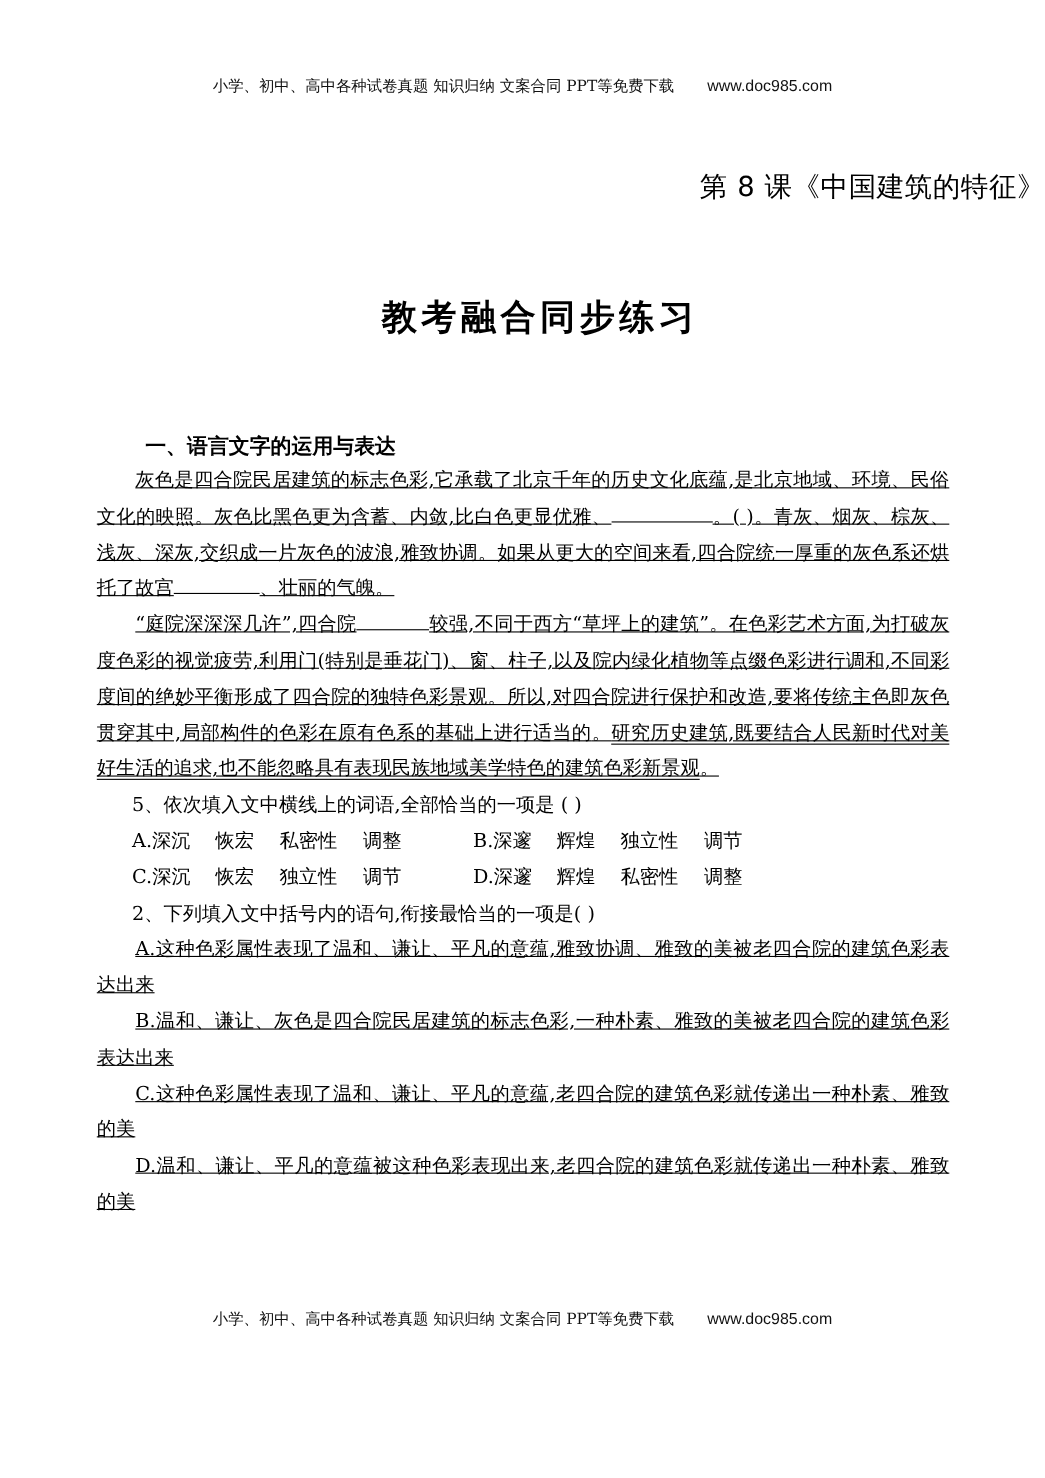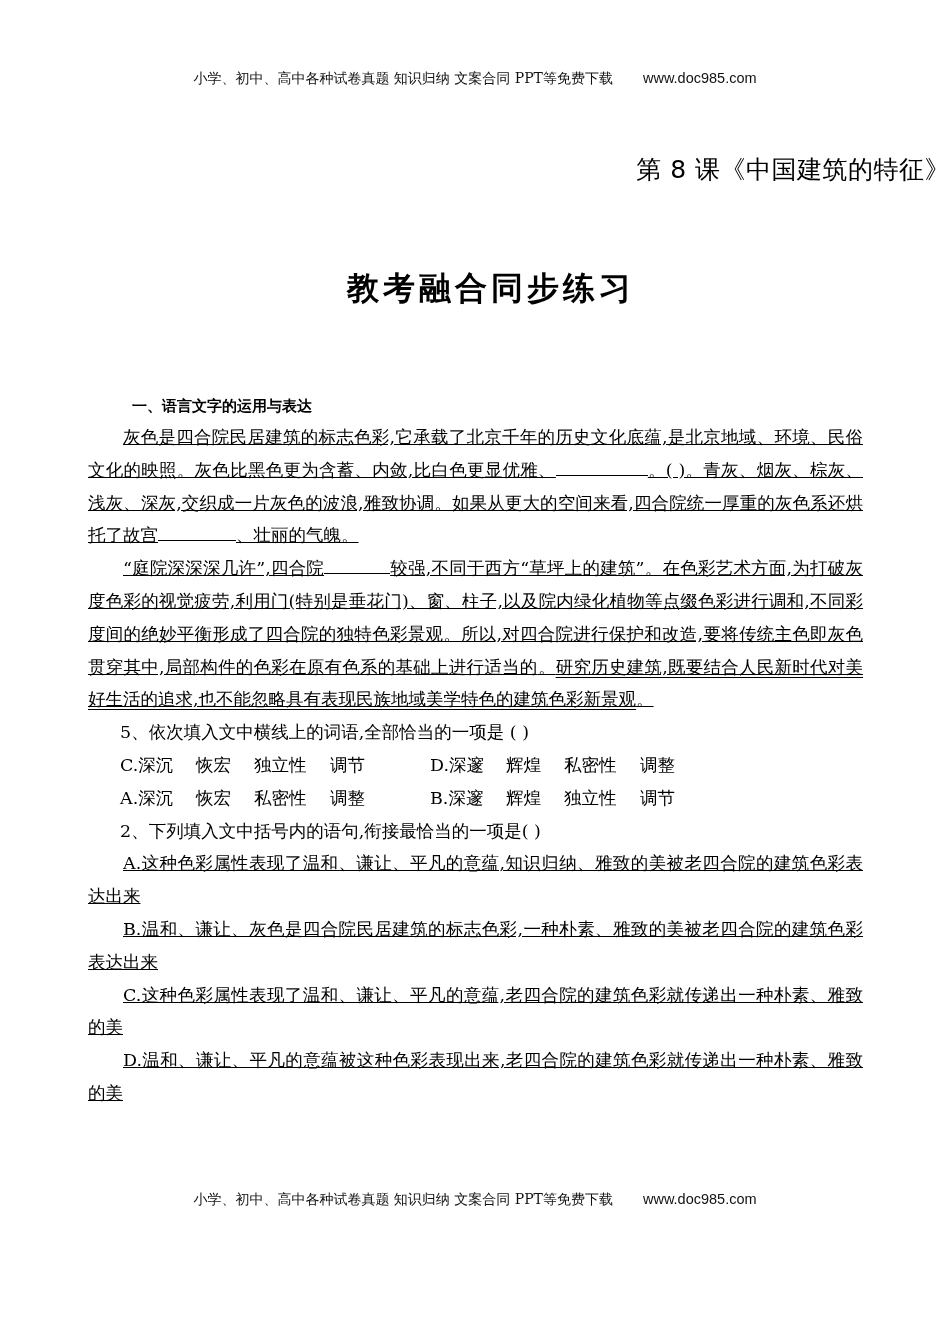--- a/index.html
+++ b/index.html
@@ -17,21 +17,21 @@
     font-family: "DejaVu Sans", sans-serif; font-size: 25px; letter-spacing: 0.5px;
   }
   .title2 {
     position: absolute; top: 267px; left: 16px; width: 950px; text-align: center;
     font-family: "DejaVu Serif", serif; font-size: 32px; font-weight: bold; letter-spacing: 4px;
   }
   .body {
     position: absolute; left: 88px; top: 391px; width: 775px;
     font-family: "DejaVu Serif", serif; font-size: 17.5px; line-height: 32.8px;
   }
-  .sec { font-family: "DejaVu Sans", sans-serif; font-weight: bold; font-size: 15px; margin-left: 44px; line-height: 30px; }
+  .sec { font-family: "DejaVu Sans", sans-serif; font-weight: bold; font-size: 19px; margin-left: 44px; line-height: 30px; }
   .instr { font-family: "DejaVu Sans", sans-serif; font-weight: bold; font-size: 17px; margin-left: 32px; line-height: 34px; }
   p { margin: 0; text-align: justify; text-align-last: left; }
   .ind { text-indent: 2em; text-decoration: underline; }
   .blank { display: inline-block; border-bottom: 1.3px solid #000; height: 18px; vertical-align: baseline; }
   .ul { text-decoration: underline; text-underline-offset: 4px; }
   .q { margin-left: 32px; }
   .opts { margin-left: 32px; word-spacing: 0; }
   .opts span.o { display: inline-block; }
 </style>
 </head>
@@ -52,28 +52,28 @@
     <p class="ind">
       <span>灰色是四合院民居建筑的标志色彩,它承载了北京千年的历史文化底蕴,是北京地域、环境、民俗文化的映照。灰色比黑色更为含蓄、内敛,比白色更显优雅、</span><span class="blank" style="width:92px"></span><span>。(    )。青灰、烟灰、棕灰、浅灰、深灰,交织成一片灰色的波浪,雅致协调。如果从更大的空间来看,四合院统一厚重的灰色系还烘托了故宫</span><span class="blank" style="width:78px"></span><span>、壮丽的气魄。</span>
     </p>
 
     <p class="ind">
       <span>“庭院深深深几许”,四合院</span><span class="blank" style="width:66px"></span><span>较强,不同于西方“草坪上的建筑”。在色彩艺术方面,为打破灰度色彩的视觉疲劳,利用门(特别是垂花门)、窗、柱子,以及院内绿化植物等点缀色彩进行调和,不同彩度间的绝妙平衡形成了四合院的独特色彩景观。所以,对四合院进行保护和改造,要将传统主色即灰色贯穿其中,局部构件的色彩在原有色系的基础上进行适当的</span><span class="blank" style="width:0px;border:none"></span><span>。</span><span class="ul">研究历史建筑,既要结合人民新时代对美好生活的追求,也不能忽略具有表现民族地域美学特色的建筑色彩新景观</span><span>。</span>
     </p>
 
     <p class="q">5、依次填入文中横线上的词语,全部恰当的一项是 (     )</p>
     <p class="opts">
-      <span class="o" style="width:76px">C.深沉</span><span class="o" style="width:58px">恢宏</span><span class="o" style="width:76px">独立性</span><span class="o" style="width:100px">调节</span><span class="o" style="width:76px">D.深邃</span><span class="o" style="width:58px">辉煌</span><span class="o" style="width:76px">私密性</span><span class="o">调整</span>
+      <span class="o" style="width:76px">A.深沉</span><span class="o" style="width:58px">恢宏</span><span class="o" style="width:76px">私密性</span><span class="o" style="width:100px">调整</span><span class="o" style="width:76px">B.深邃</span><span class="o" style="width:58px">辉煌</span><span class="o" style="width:76px">独立性</span><span class="o">调节</span>
     </p>
     <p class="opts">
-      <span class="o" style="width:76px">A.深沉</span><span class="o" style="width:58px">恢宏</span><span class="o" style="width:76px">私密性</span><span class="o" style="width:100px">调整</span><span class="o" style="width:76px">B.深邃</span><span class="o" style="width:58px">辉煌</span><span class="o" style="width:76px">独立性</span><span class="o">调节</span>
+      <span class="o" style="width:76px">C.深沉</span><span class="o" style="width:58px">恢宏</span><span class="o" style="width:76px">独立性</span><span class="o" style="width:100px">调节</span><span class="o" style="width:76px">D.深邃</span><span class="o" style="width:58px">辉煌</span><span class="o" style="width:76px">私密性</span><span class="o">调整</span>
     </p>
 
     <p class="q">2、下列填入文中括号内的语句,衔接最恰当的一项是(     )</p>
-    <p class="ind">A.这种色彩属性表现了温和、谦让、平凡的意蕴,知识归纳、雅致的美被老四合院的建筑色彩表达出来</p>
+    <p class="ind">A.这种色彩属性表现了温和、谦让、平凡的意蕴,雅致协调、雅致的美被老四合院的建筑色彩表达出来</p>
     <p class="ind">B.温和、谦让、灰色是四合院民居建筑的标志色彩,一种朴素、雅致的美被老四合院的建筑色彩表达出来</p>
     <p class="ind">C.这种色彩属性表现了温和、谦让、平凡的意蕴,老四合院的建筑色彩就传递出一种朴素、雅致的美</p>
     <p class="ind">D.温和、谦让、平凡的意蕴被这种色彩表现出来,老四合院的建筑色彩就传递出一种朴素、雅致的美</p>
   </div>
 
   <div class="ftr">
     <span>小学、初中、高中各种试卷真题  知识归纳  文案合同  PPT等免费下载</span><span class="url">www.doc985.com</span>
   </div>
 </div>
 

